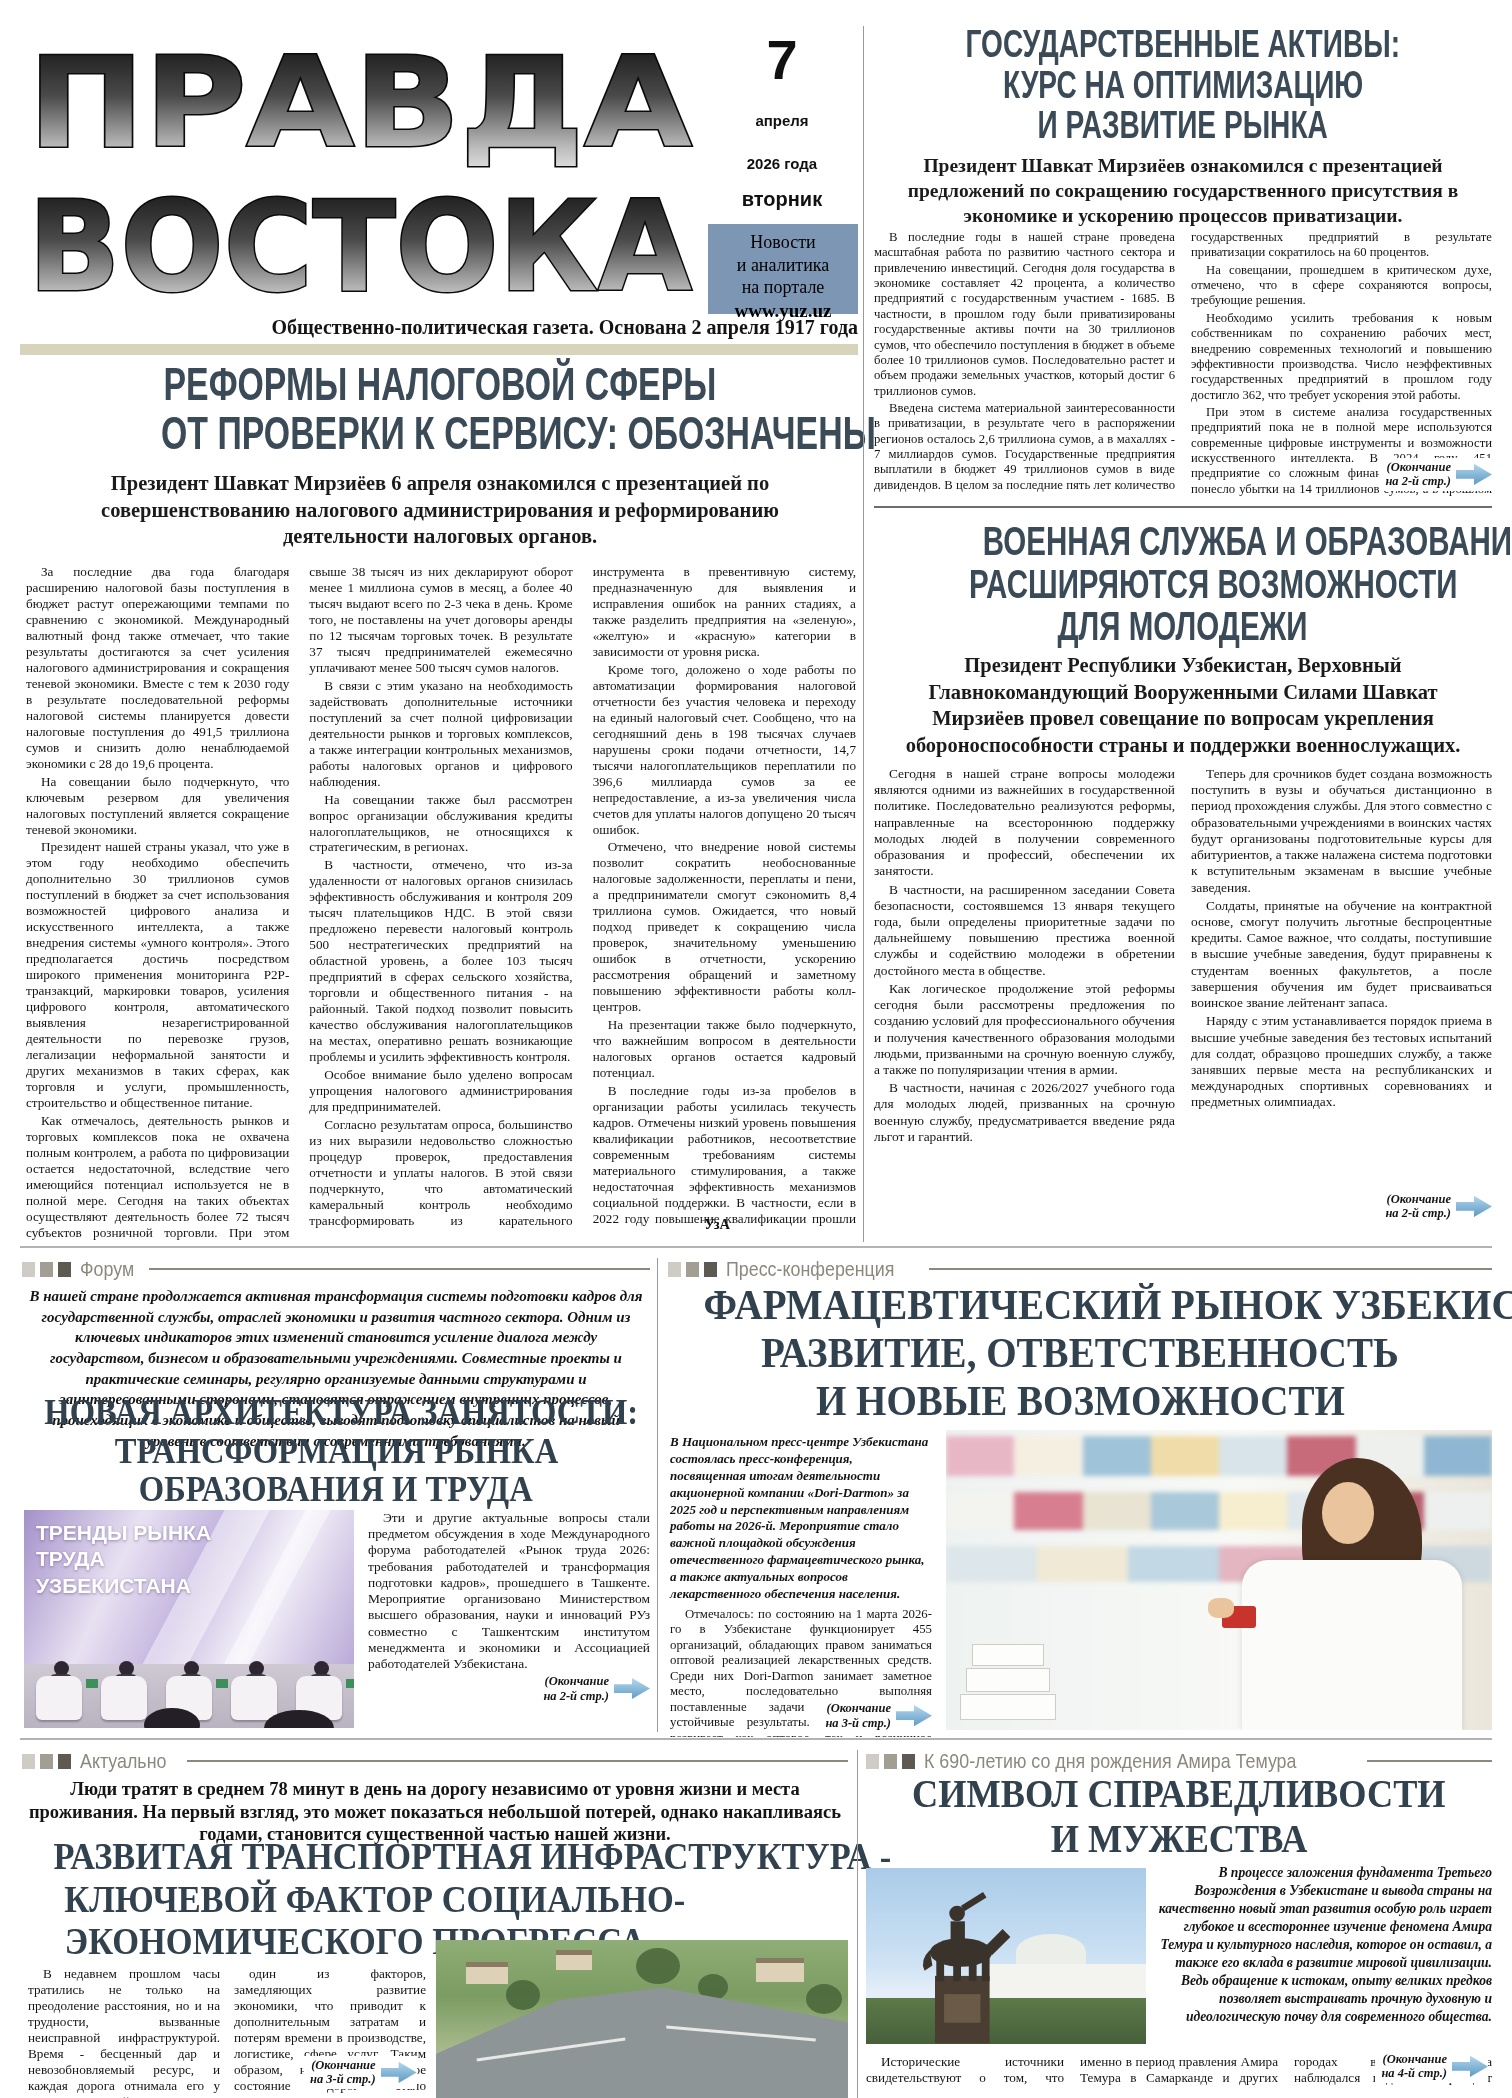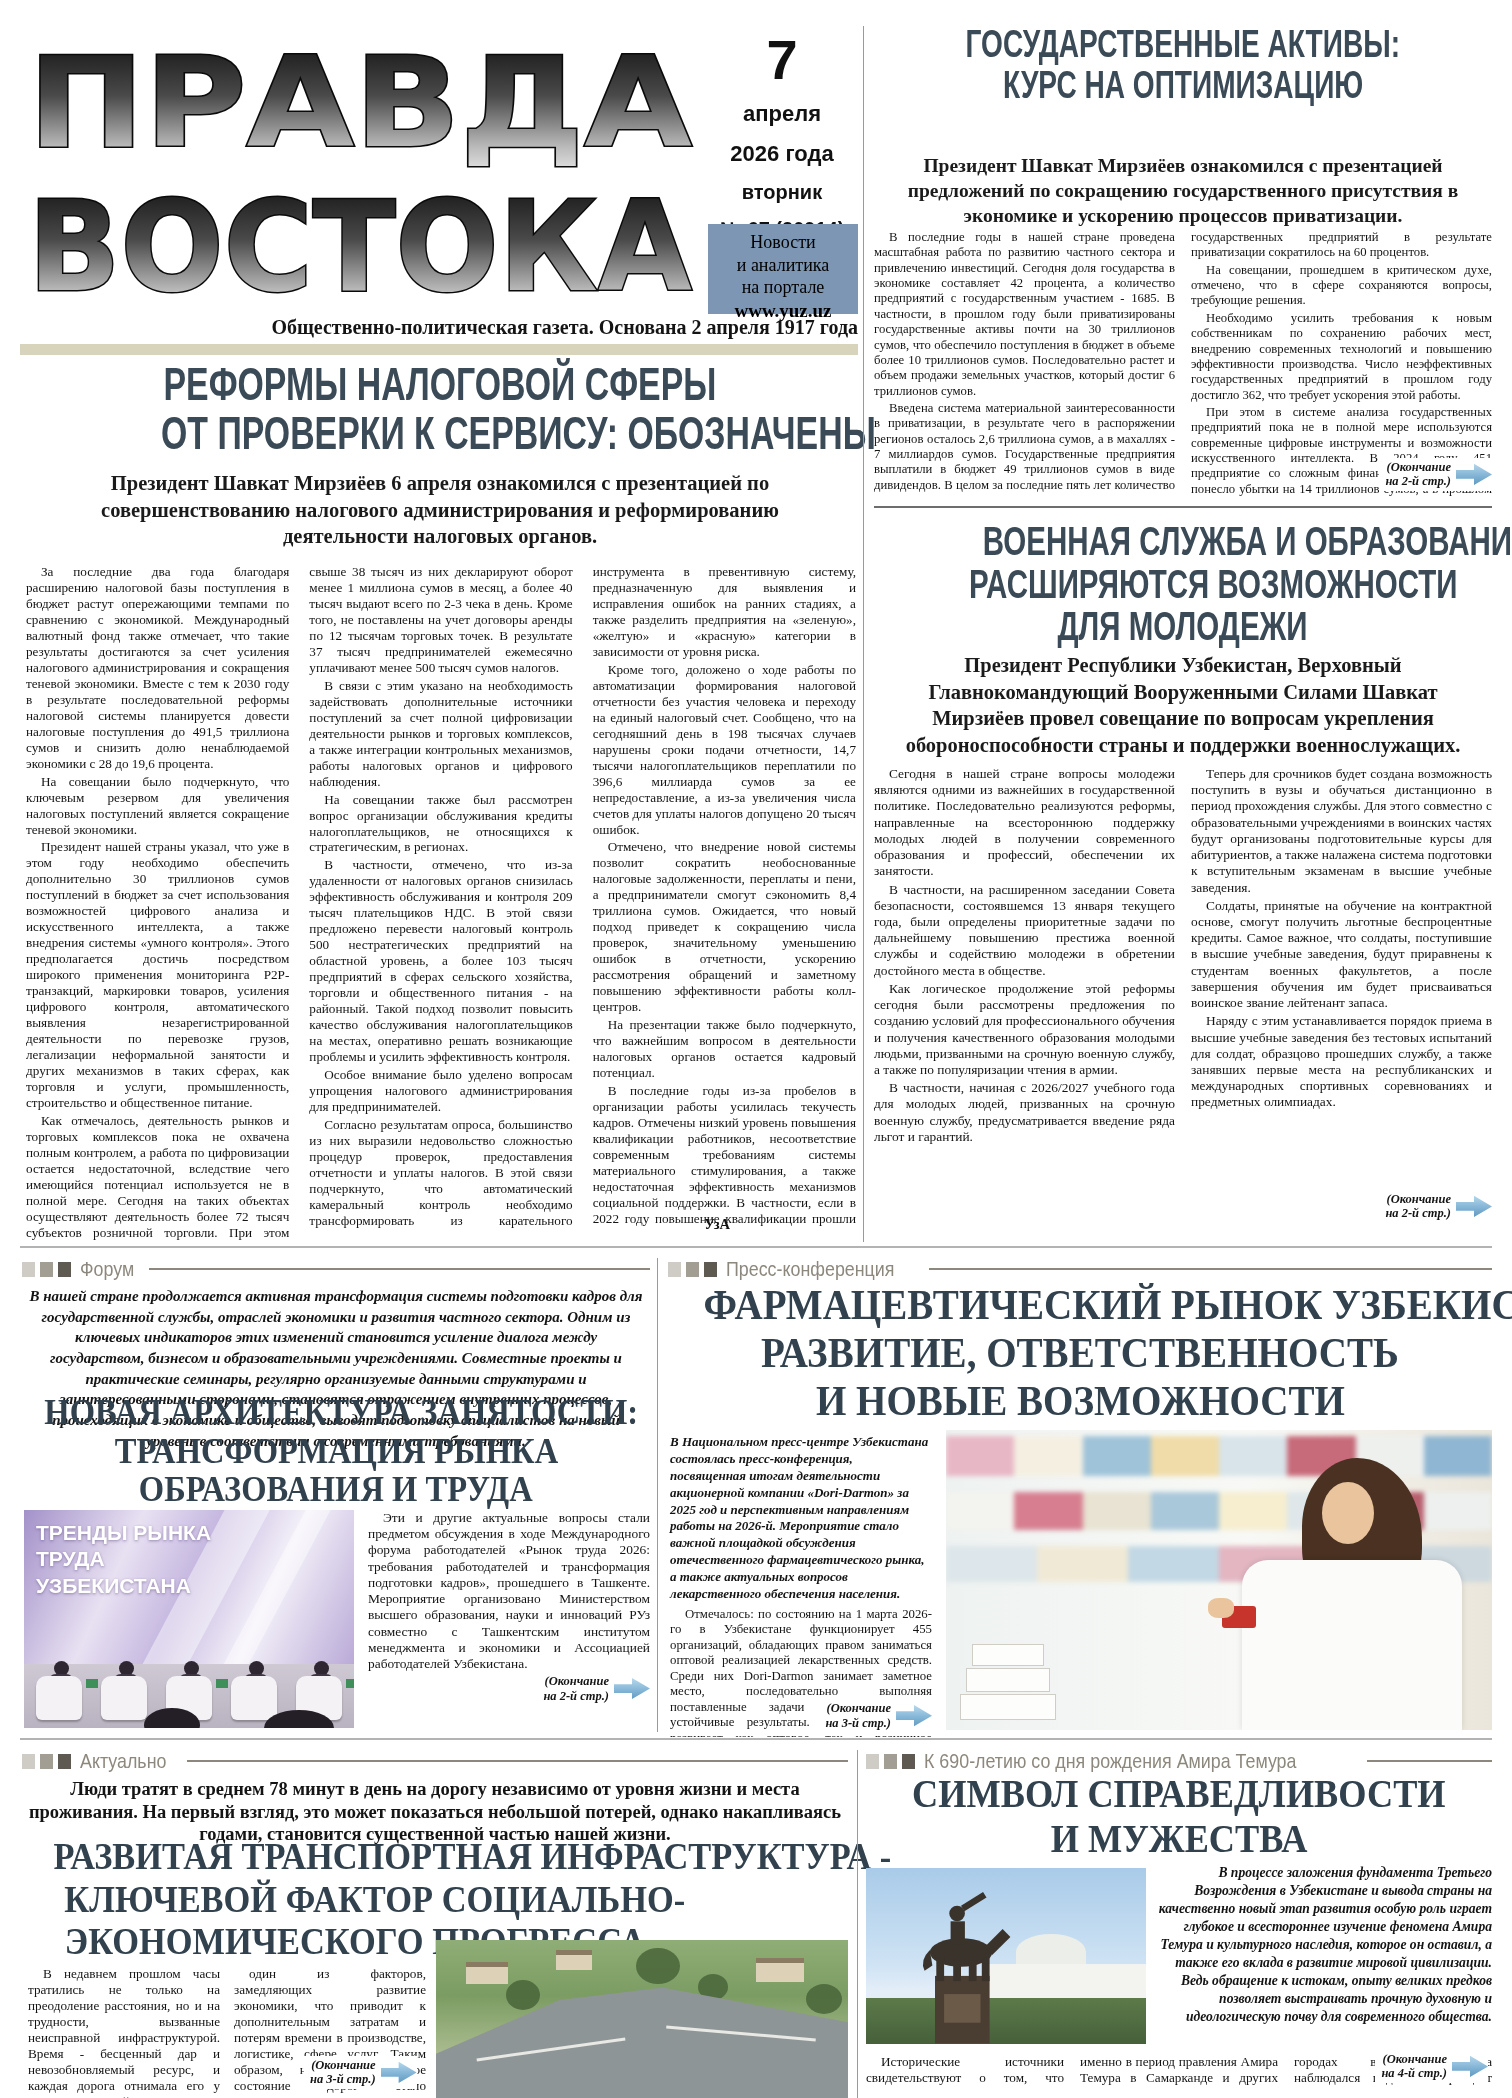--- a/index.html
+++ b/index.html
@@ -27,21 +27,21 @@
   .cont{display:flex;justify-content:flex-end;align-items:center;gap:5px;}
   .cont-t{font-style:italic;font-size:12.5px;font-weight:700;line-height:1.15;white-space:pre-line;text-align:right;}
   .arrow-icon{width:36px;height:24px;flex:0 0 36px;
       background:linear-gradient(180deg,#bcdcef 0%,#7fb2d4 60%,#5e97bf 100%);
       clip-path:polygon(0 32%,50% 32%,50% 6%,100% 50%,50% 94%,50% 68%,0 68%);}
   .cont.absb{position:absolute;background:#fff;padding:2px 0 2px 6px;}
   
   .logo-svg text{font-family:"DejaVu Sans","Liberation Sans",sans-serif;font-weight:700;}
   .dateblock{text-align:center;font-family:"Liberation Sans",sans-serif;font-weight:700;color:#111;}
   .dateblock .d-day{font-size:56px;line-height:1;}
-  .dateblock .d-my{font-size:22px;line-height:1.25;margin-top:12px;}
+  .dateblock .d-my{font-size:15px;line-height:1.25;margin-top:24px;}
   .dateblock .d-wd{font-size:20px;margin-top:14px;}
   .dateblock .d-no{font-size:20px;margin-top:14px;}
   .portal{background:#7d96b4;color:#000000;text-align:center;font-size:18px;line-height:1.25;padding-top:7px;}
   .portal .purl{font-weight:700;font-size:19px;}
   .tagline{font-weight:700;font-size:20px;text-align:right;}
   .beigebar{background:#d8d4bb;}
   .signature{font-weight:700;font-size:14.5px;}
   
   .photo{position:absolute;overflow:hidden;}
   .forum-photo{background:linear-gradient(115deg,#a391c9 0%,#e8e1f2 28%,#c6b8e0 46%,#f4f1f9 66%,#ab98cf 100%);}
@@ -135,20 +135,21 @@
     <div class="signature abs" style="right:128px;top:1198px;" data-name="tax-article-signature">УзА</div>
   </div>
 
   <div class="vrule" style="left:863px;top:26px;height:1216px;" data-name="vertical-divider-top"></div>
 
   <div class="abs" style="left:874px;top:24px;width:618px;height:1218px;" data-name="right-top-band">
 
     <div class="cond" style="font-size:39px;" data-name="assets-article-headline">
       <div class="hl"><span class="ln">ГОСУДАРСТВЕННЫЕ АКТИВЫ:</span></div>
       <div class="hl"><span class="ln">КУРС НА ОПТИМИЗАЦИЮ</span></div>
+      <div class="hl"><span class="ln">И РАЗВИТИЕ РЫНКА</span></div>
     </div>
     <div class="subhead abs" style="left:6px;top:130px;width:606px;font-size:19.5px;line-height:1.28;" data-name="assets-article-subhead">Президент Шавкат Мирзиёев ознакомился с презентацией предложений по сокращению государственного присутствия в экономике и ускорению процессов приватизации.</div>
     <div class="body-txt abs" style="left:0;top:206px;width:618px;height:268px;column-count:2;column-gap:16px;font-size:12.7px;" data-name="assets-article-body">
         <p data-name="paragraph">В последние годы в нашей стране проведена масштабная работа по развитию частного сектора и привлечению инвестиций. Сегодня доля государства в экономике составляет 42 процента, а количество предприятий с государственным участием - 1685. В частности, в прошлом году были приватизированы государственные активы почти на 30 триллионов сумов, что обеспечило поступления в бюджет в объеме более 10 триллионов сумов. Последовательно растет и объем продажи земельных участков, который достиг 6 триллионов сумов.</p>
         <p data-name="paragraph">Введена система материальной заинтересованности в приватизации, в результате чего в распоряжении регионов осталось 2,6 триллиона сумов, а в махаллях - 7 миллиардов сумов. Государственные предприятия выплатили в бюджет 49 триллионов сумов в виде дивидендов. В целом за последние пять лет количество государственных предприятий в результате приватизации сократилось на 60 процентов.</p>
         <p data-name="paragraph">На совещании, прошедшем в критическом духе, отмечено, что в сфере сохраняются вопросы, требующие решения.</p>
         <p data-name="paragraph">Необходимо усилить требования к новым собственникам по сохранению рабочих мест, внедрению современных технологий и повышению эффективности производства. Число неэффективных государственных предприятий в прошлом году достигло 362, что требует ускорения этой работы.</p>
         <p data-name="paragraph">При этом в системе анализа государственных предприятий пока не в полной мере используются современные цифровые инструменты и возможности искусственного интеллекта. В 2024 году 451 предприятие со сложным финансовым положением понесло убытки на 14 триллионов сумов, а в прошлом году потери 362 предприятий составили 4 триллиона сумов. В связи с этим предстоит провести углубленный анализ деятельности государственных предприятий, внедрить новый механизм оценки их финансовой устойчивости и наладить раннее выявление проблем.</p>
       </div>
     <div class="cont absb" style="right:0;top:434px;" data-name="assets-continuation">

